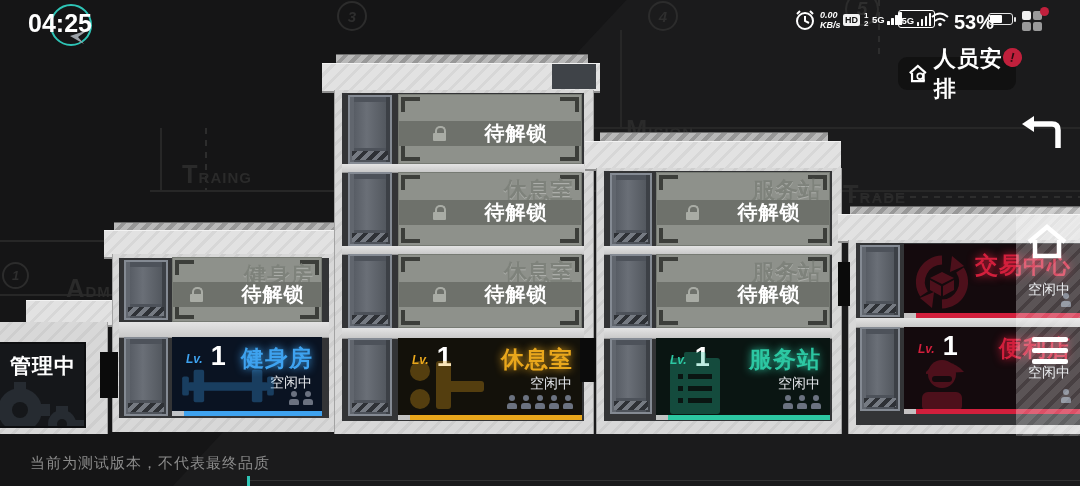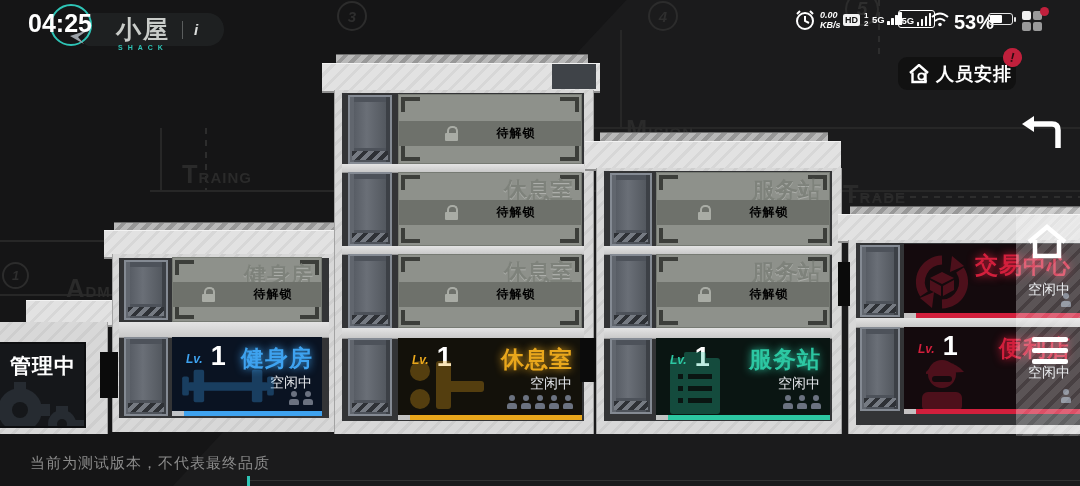--- a/index.html
+++ b/index.html
@@ -36,22 +36,22 @@
   .pillar::before{content:"";position:absolute;left:4px;right:4px;top:5px;bottom:14px;
     background:linear-gradient(90deg,#585d65,#6a6f77 40%,#53585f);}
   .pillar::after{content:"";position:absolute;left:2px;right:2px;bottom:2px;height:9px;
     background:repeating-linear-gradient(135deg,#2e3136 0 4px,#757a82 4px 8px);}
   
   .locked{position:absolute;background:#8e918b;border:1px solid #767a73;
     box-sizing:border-box;overflow:hidden;}
   .ghost{position:absolute;top:2px;right:8px;font-size:23px;font-weight:800;
     color:#7e827b;text-shadow:0 1px 0 rgba(255,255,255,0.28);}
   .lockband{position:absolute;left:0;right:0;height:25px;background:#6e716b;
-    display:flex;align-items:center;justify-content:center;color:#000000;
-    font-size:12px;font-weight:700;letter-spacing:1px;gap:32px;}
+    display:flex;align-items:center;justify-content:center;color:#ffffff;
+    font-size:20px;font-weight:700;letter-spacing:1px;gap:32px;}
   .lock{position:relative;width:13px;height:15px;display:inline-block;margin-right:7px;}
   .lock::before{content:"";position:absolute;top:0;left:2px;width:7px;height:7px;
     border:2px solid #a9aca5;border-bottom:none;border-radius:5px 5px 0 0;}
   .lock::after{content:"";position:absolute;bottom:0;left:0;width:13px;height:8px;
     background:#a9aca5;border-radius:1px;}
   .corner{position:absolute;width:15px;height:11px;border:0 solid #3c3e3a;}
   .c-tl{top:2px;left:2px;border-top-width:4px;border-left-width:4px;}
   .c-tr{top:2px;right:2px;border-top-width:4px;border-right-width:4px;}
   .c-bl{bottom:2px;left:2px;border-bottom-width:4px;border-left-width:4px;}
   .c-br{bottom:2px;right:2px;border-bottom-width:4px;border-right-width:4px;}
@@ -83,21 +83,21 @@
     border-radius:50%;box-sizing:border-box;z-index:5;}
   .title-pill{position:absolute;left:84px;top:13px;width:140px;height:33px;z-index:4;
     background:rgba(32,34,35,.88);border-radius:5px 17px 17px 5px;display:flex;align-items:center;}
   .title-txt{font-size:25px;font-weight:700;color:#c9ccc9;margin-left:32px;letter-spacing:2px;}
   .title-sub{position:absolute;left:34px;top:31px;font-size:7px;color:#2ec4b6;letter-spacing:5px;font-weight:700;}
   .title-div{width:1px;height:18px;background:#5a5d5d;margin-left:12px;}
   .info-btn{font-size:15px;font-weight:700;color:#dcdedd;margin-left:11px;font-style:italic;}
   
   .personnel{position:absolute;left:898px;top:57px;width:118px;height:33px;
     background:rgba(16,16,16,.92);border-radius:9px;display:flex;align-items:center;z-index:5;}
-  .personnel-txt{color:#fff;font-size:18px;font-weight:800;margin-left:6px;letter-spacing:1px;}
+  .personnel-txt{color:#fff;font-size:22px;font-weight:800;margin-left:6px;letter-spacing:1px;}
   .p-badge{position:absolute;right:-6px;top:-9px;width:19px;height:19px;border-radius:50%;
     display:flex;align-items:center;justify-content:center;color:#2a0a10;
     font-weight:900;font-size:13px;transform:rotate(14deg);}
   
   .sb{position:absolute;top:8px;color:#fff;z-index:6;}
   .speed{font-size:9px;line-height:10px;color:#fff;text-align:left;font-weight:700;font-style:italic;}
   .hd{background:#f2f2f2;color:#141414;font-weight:800;font-size:9px;border-radius:2px;
     padding:1px 2px;line-height:10px;}
   .simcol{font-size:8px;line-height:8px;font-weight:700;}
   .sig{display:flex;align-items:flex-end;}
@@ -406,26 +406,20 @@
 
   <div class="shine z4" style="left:1016px;top:208px;width:64px;height:228px;"></div>
 
   <div class="back-circle">
     <svg class="abs" style="left:12px;top:20px;" width="26" height="20" viewBox="0 0 26 20">
       <path d="M24 4 L6 10 L20 18 L14 11 Z" fill="#9aa0a6"></path>
     </svg>
   </div>
   <div class="time">04:25</div>
 
-  <div class="title-pill">
-    <span class="title-txt">小屋</span>
-    <span class="title-sub">SHACK</span>
-    <span class="title-div"></span>
-    <span class="info-btn">i</span>
-  </div>
 
   <div class="sb" style="left:794px;top:9px;">
     <svg width="22" height="22" viewBox="0 0 22 22">
       <circle cx="11" cy="12" r="8" fill="none" stroke="#fff" stroke-width="2"></circle>
       <path d="M11 7 V12 L15 14" fill="none" stroke="#fff" stroke-width="2"></path>
       <path d="M3 5 L6 2 M19 5 L16 2" stroke="#fff" stroke-width="2"></path>
     </svg>
   </div>
   <div class="sb speed" style="left:820px;top:10px;">
     <div>0.00</div>

